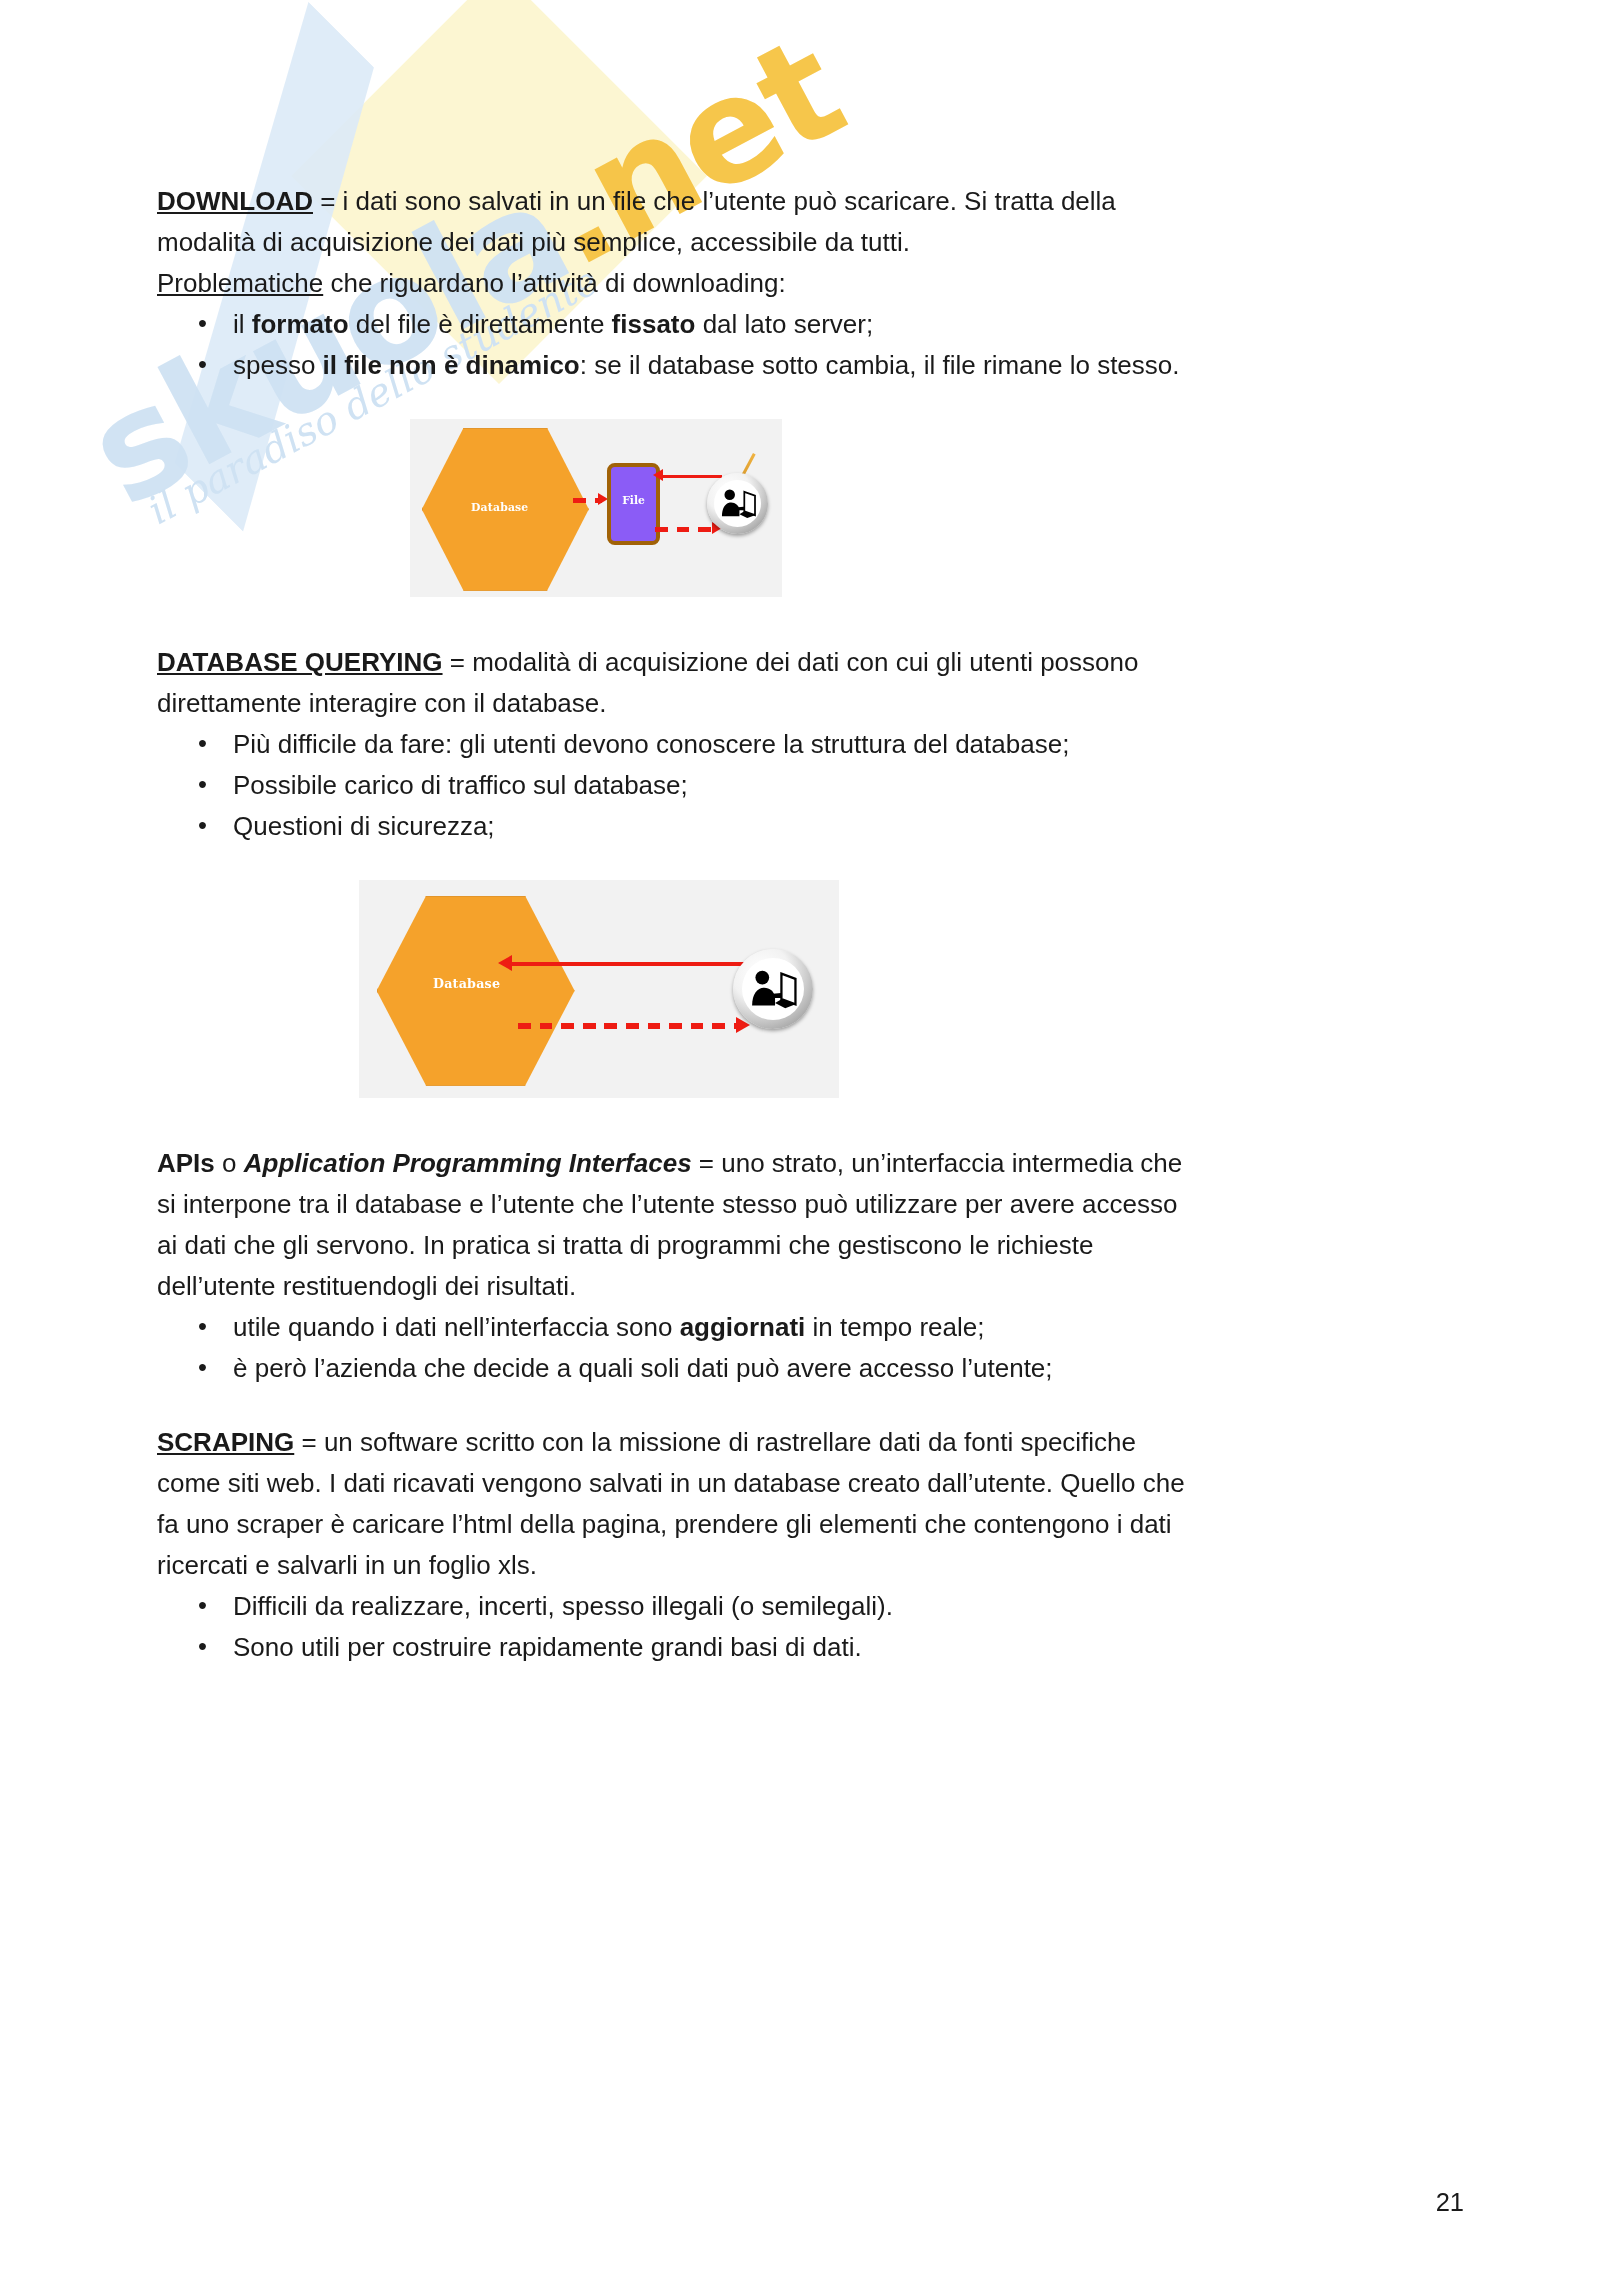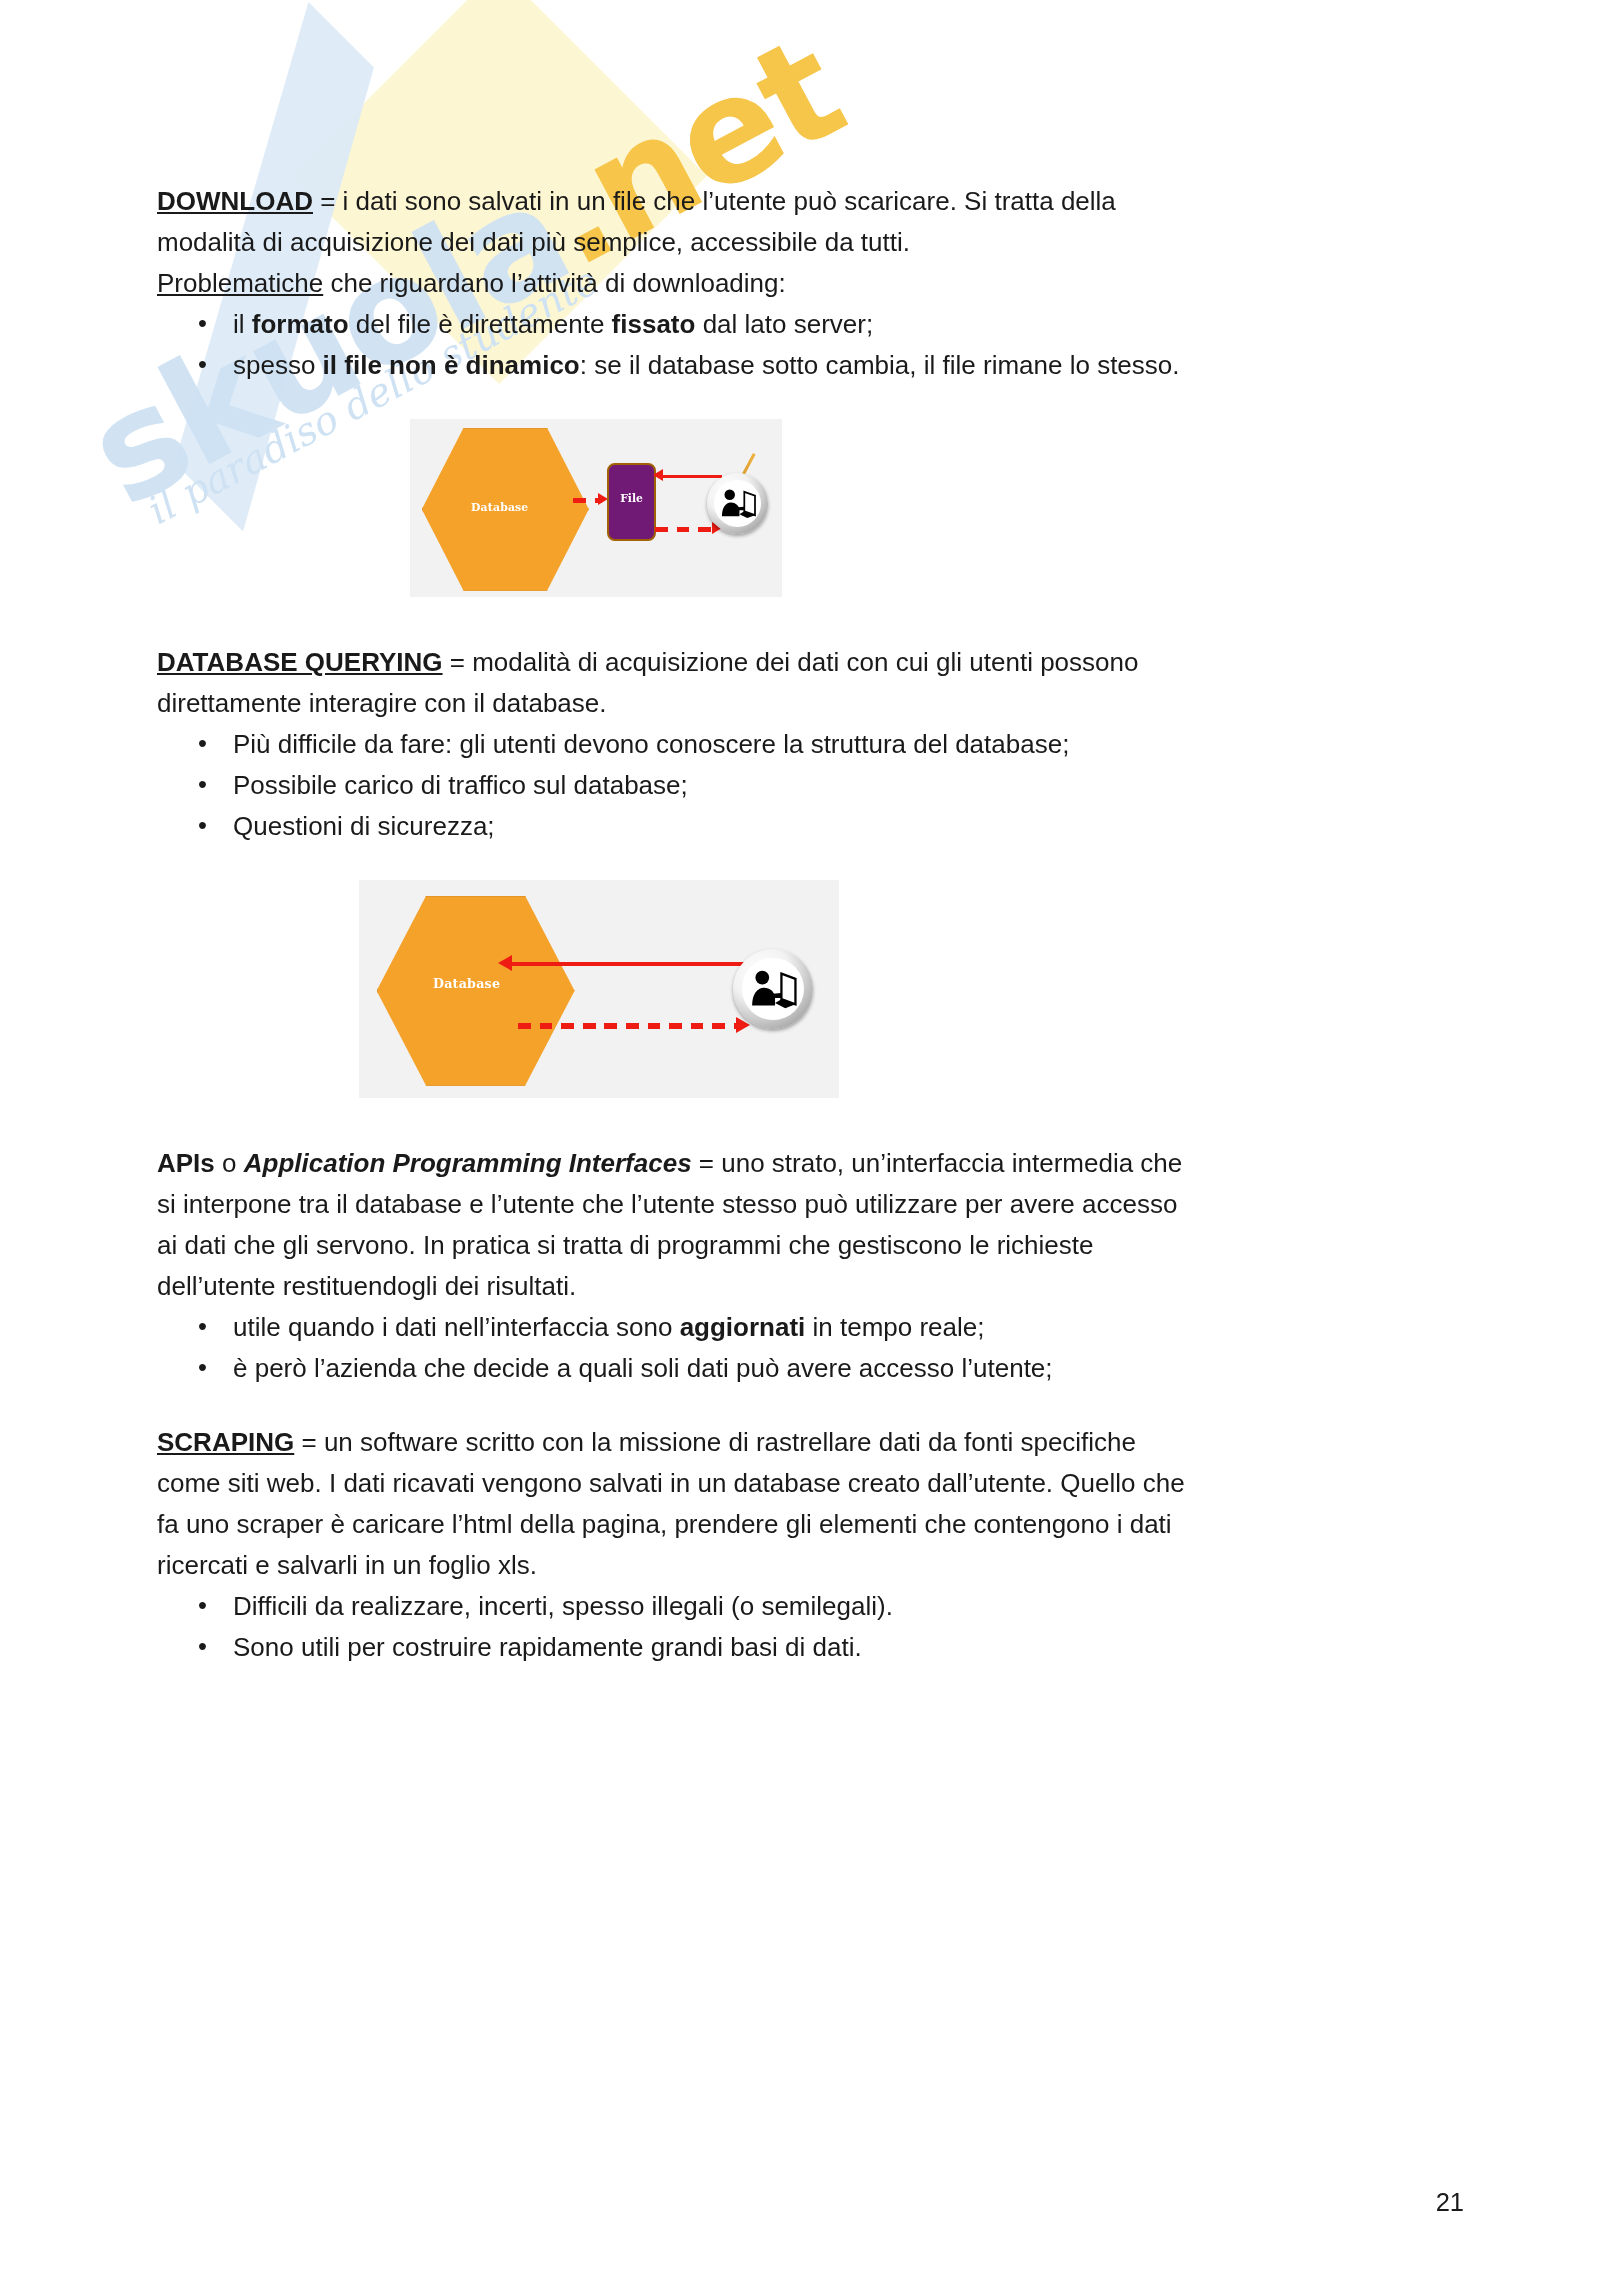--- a/index.html
+++ b/index.html
@@ -151,22 +151,22 @@
     letter-spacing: 0.2px;
     white-space: nowrap;
   }
   .hex1-label { left: 61px; top: 82px; }
   .hex2-label { left: 74px; top: 96px; font-size: 12.7px; }
 
   .filebox {
     position: absolute;
     left: 197px; top: 44px;
     width: 45px; height: 74px;
-    background: #701a75;
-    border: 2px solid #a16207;
+    background: #8b5cf6;
+    border: 4px solid #a16207;
     border-radius: 7.8px;
   }
   .filebox span {
     position: absolute;
     left: 0; right: 0;
     top: 27.4px;
     text-align: center;
     color: #ffffff;
     font-family: "DejaVu Serif", serif;
     font-weight: bold;

